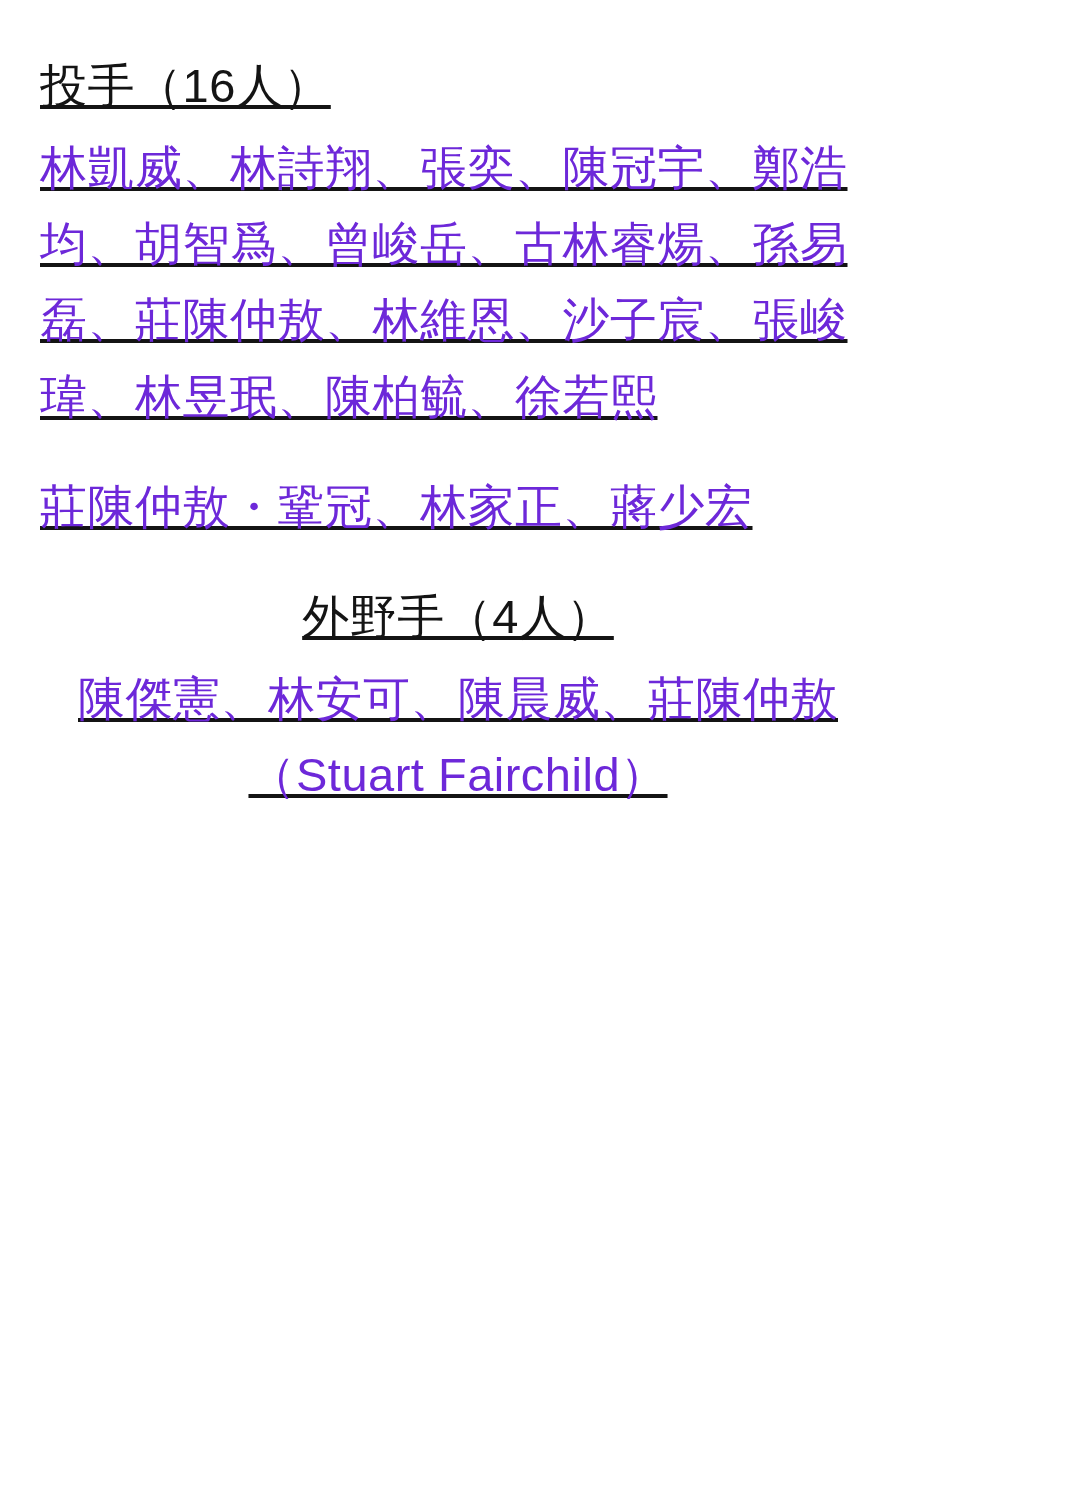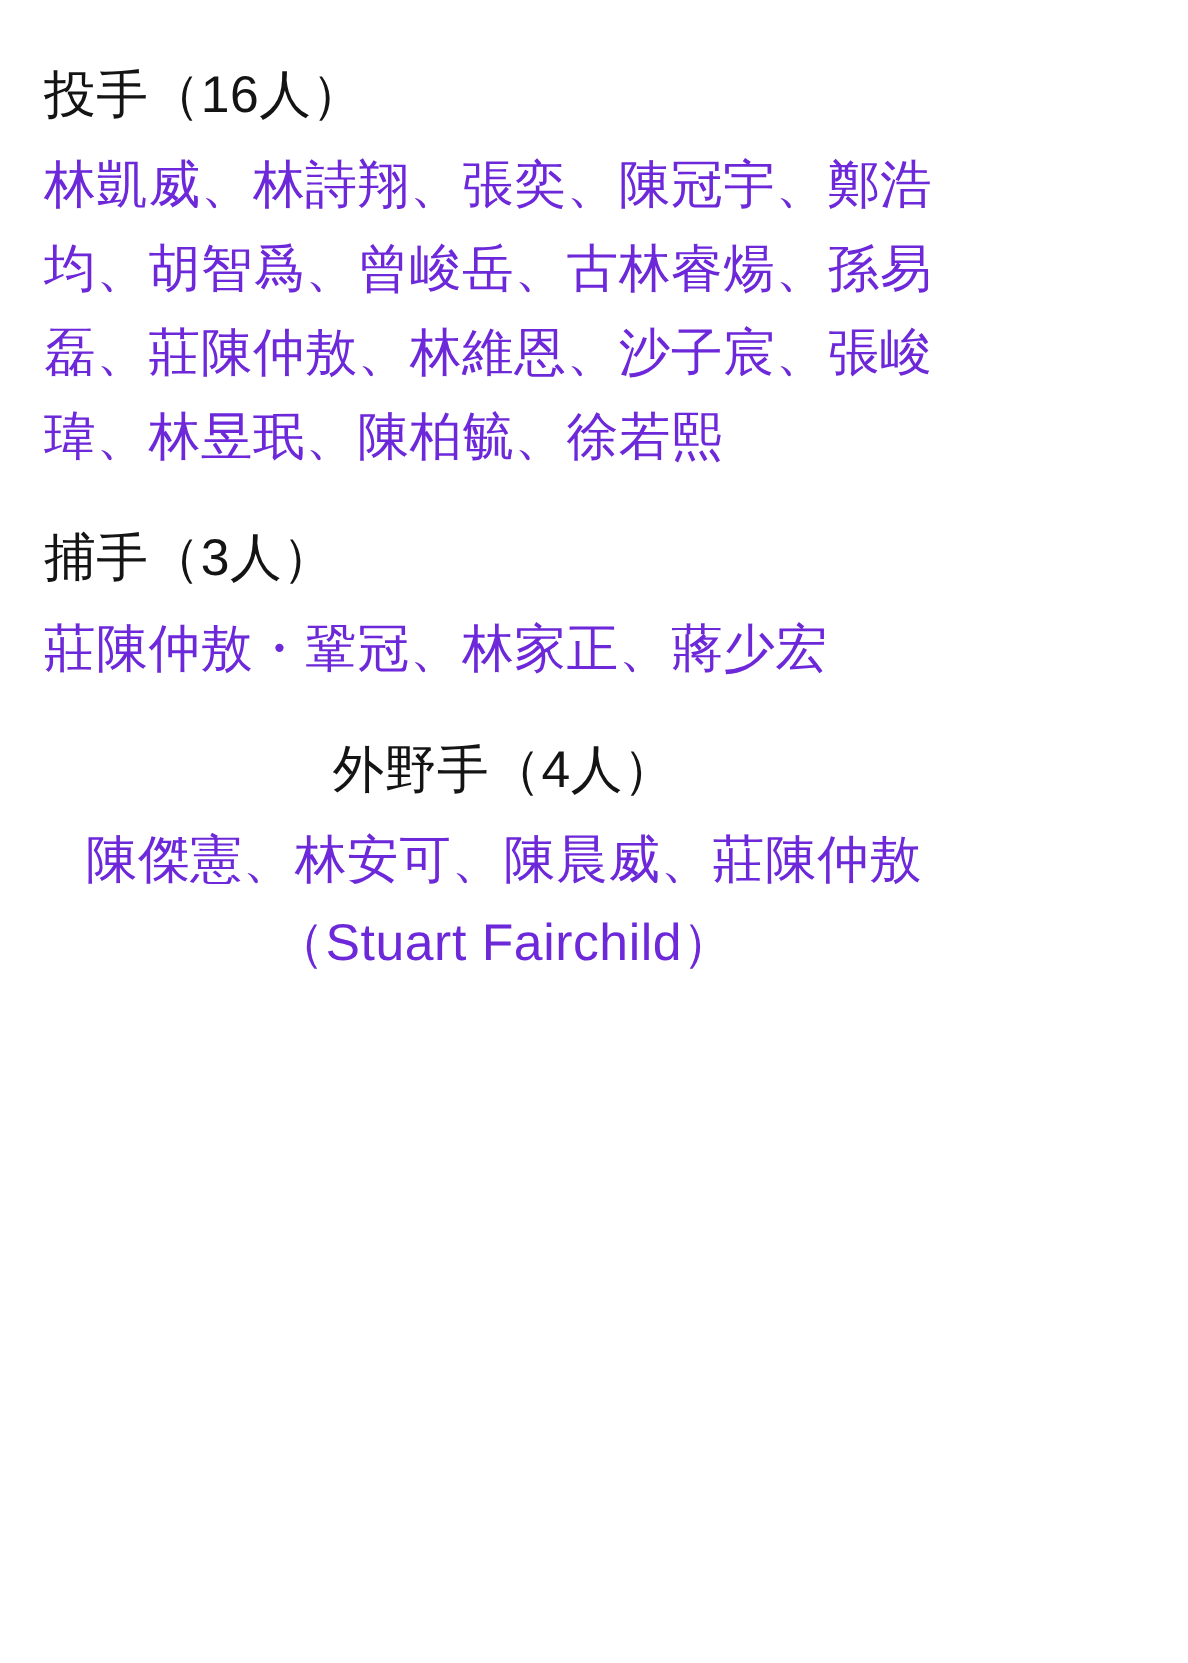--- a/index.html
+++ b/index.html
@@ -11,20 +11,21 @@
     width: 1080px;
     min-height: 1512px;
     font-family: "Liberation Sans", "DejaVu Sans", sans-serif;
     color: #141414;
     -webkit-font-smoothing: antialiased;
   }
   .roster {
     box-sizing: border-box;
     width: 916px;
     padding: 48px 40px 40px 40px;
+    text-decoration: underline;
   }
   .section {
     margin: 0 0 26px 0;
   }
   .section:last-child {
     margin-bottom: 0;
     text-align: center;
   }
   .section-heading {
     font-size: 47px;
@@ -52,21 +53,20 @@
 <body>
 
 <div class="roster">
 
   <div class="section">
     <p class="section-heading">投手（16人）</p>
     <p class="section-names">林凱威、林詩翔、張奕、陳冠宇、鄭浩均、胡智爲、曾峻岳、古林睿煬、孫易磊、莊陳仲敖、林維恩、沙子宸、張峻瑋、林昱珉、陳柏毓、徐若熙</p>
   </div>
 
   <div class="section gap-lg">
-    <p class="section-heading">捕手（3人）</p>
     <p class="section-names">莊陳仲敖・鞏冠、林家正、蔣少宏</p>
   </div>
 
 
   <div class="section gap-lg">
     <p class="section-heading">外野手（4人）</p>
     <p class="section-names">陳傑憲、林安可、陳晨威、莊陳仲敖（Stuart Fairchild）</p>
   </div>
 
 </div>

